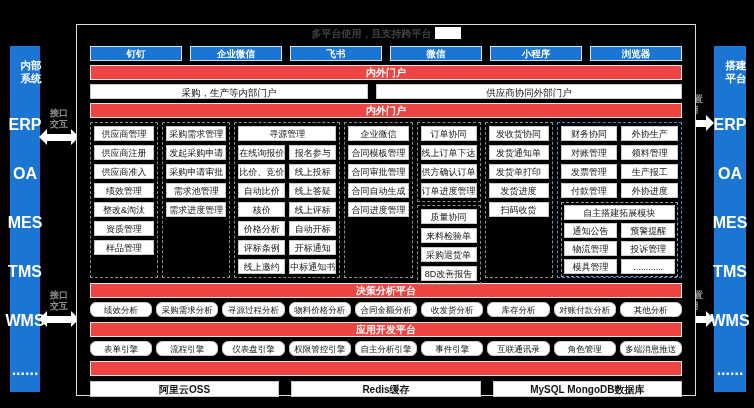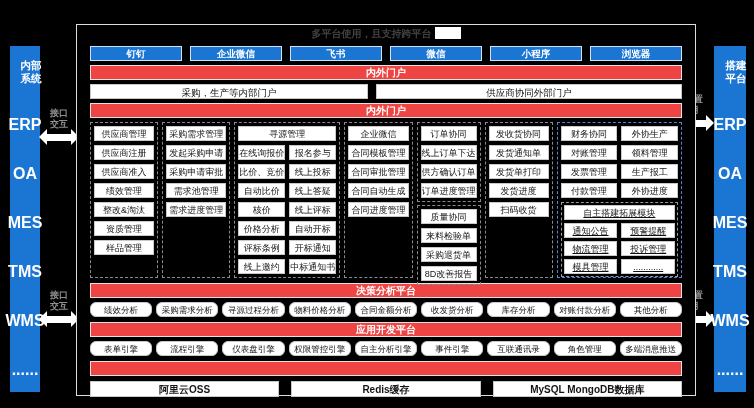--- a/index.html
+++ b/index.html
@@ -53,21 +53,21 @@
   .gcol {
     flex:1; border:1px dashed #8a8a8a; padding:3px;
     display:flex; flex-direction:column; gap:4px;
   }
   .gcol.wide { flex:1.55; }
   .gstack { flex:1; display:flex; flex-direction:column; gap:3px; border:none; padding:0; }
   .gstack .gcol { flex:0 0 auto; }
   .subrow { display:flex; gap:4px; }
   .subcol { flex:1; display:flex; flex-direction:column; gap:4px; }
   .grow2 { flex:1.95; border:1px dashed #4f86d8; padding:3px; display:flex; flex-direction:column; gap:4px; }
-  .extbox { border:1px dashed #9a9a9a; padding:2px; display:flex; flex-direction:column; gap:3px;text-decoration:underline; }
+  .extbox { border:1px dashed #9a9a9a; padding:2px; display:flex; flex-direction:column; gap:3px; }
   .row9 { display:flex; gap:4px; margin-top:4px; }
   .row9 .cell { flex:1; font-size:8.5px;border-radius:6px; }
   .blue-bar.mt5 { margin-top:5px; }
   .infra-row { display:flex; gap:12px; margin-top:5px; }
   .infra-row .cell { flex:1; height:16px; line-height:16px; font-size:10px; font-weight:bold; }
 </style>
 </head>
 <body>
 
 <div class="vbar left">

